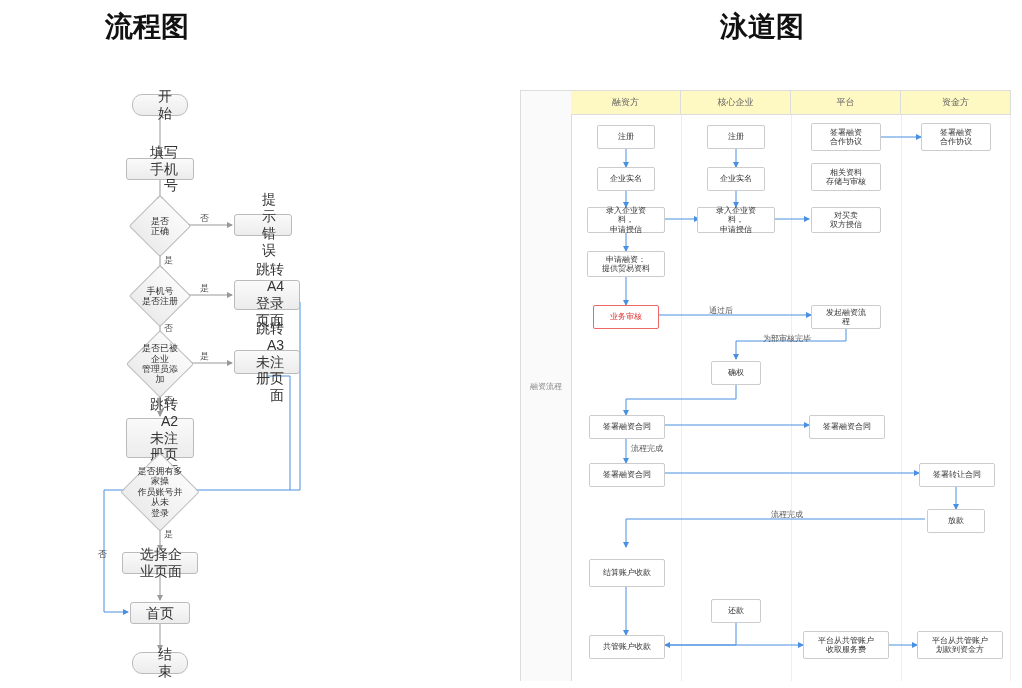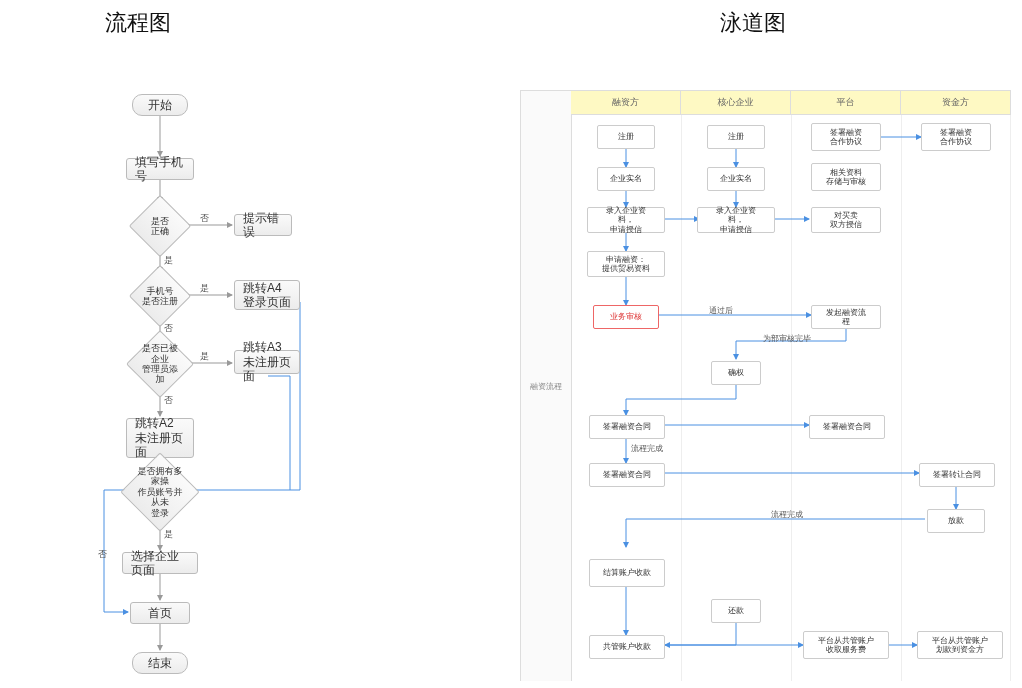--- a/index.html
+++ b/index.html
@@ -1,19 +1,19 @@
 <!DOCTYPE html>
 <html><head>
 <meta charset="utf-8">
 <style>
   html,body{margin:0;padding:0;font-family:"Helvetica Neue",Arial,"PingFang SC","Microsoft YaHei",sans-serif;background:#fff;color:#333}
   .page{position:relative;width:1022px;height:688px}
-  .title{position:absolute;font-size:22px;font-weight:400;color:#111}
+  .title{position:absolute;font-size:28px;font-weight:700;color:#111}
   
-  .fc-box{position:absolute;border:1px solid #bbb;border-radius:3px;background:linear-gradient(#fafafa,#ececec);font-size:12px;display:flex;align-items:center;justify-content:center;text-align:left;line-height:1.2;padding:2px 8px;box-sizing:border-box}
+  .fc-box{position:absolute;border:1px solid #bbb;border-radius:3px;background:linear-gradient(#fafafa,#ececec);font-size:14px;display:flex;align-items:center;justify-content:center;text-align:right;line-height:1.2;padding:2px 15px;box-sizing:border-box}
   .fc-diamond{position:absolute}
   .fc-diamond .shape{position:absolute;inset:0;border:1px solid #bbb;background:linear-gradient(#fafafa,#ececec);transform:rotate(45deg);border-radius:2px}
   .fc-diamond .lbl{position:absolute;inset:0;display:flex;align-items:center;justify-content:center;font-size:9px;text-align:center;line-height:1.15;padding:0 2px}
   .edge-lbl{position:absolute;font-size:9px;color:#555}
   
   .sw{position:absolute;left:520px;top:90px;width:490px;height:590px;border-top:1px solid #ddd;border-left:1px solid #ddd}
   .sw-head{position:absolute;top:0;left:50px;right:0;height:24px;display:flex}
   .sw-head div{flex:1;border-right:1px solid #ddd;border-bottom:1px solid #ddd;font-size:9px;color:#666;display:flex;align-items:center;justify-content:center;background:#fef9c3}
   .sw-side{position:absolute;top:0;left:0;width:50px;bottom:0;border-right:1px solid #ddd;background:#fafafa;display:flex;align-items:center;justify-content:center;font-size:8px;color:#888;writing-mode:horizontal-tb}
   .sw-side-top{position:absolute;top:0;left:0;width:50px;height:24px;border-bottom:1px solid #ddd;border-right:1px solid #ddd;background:#fafafa}

